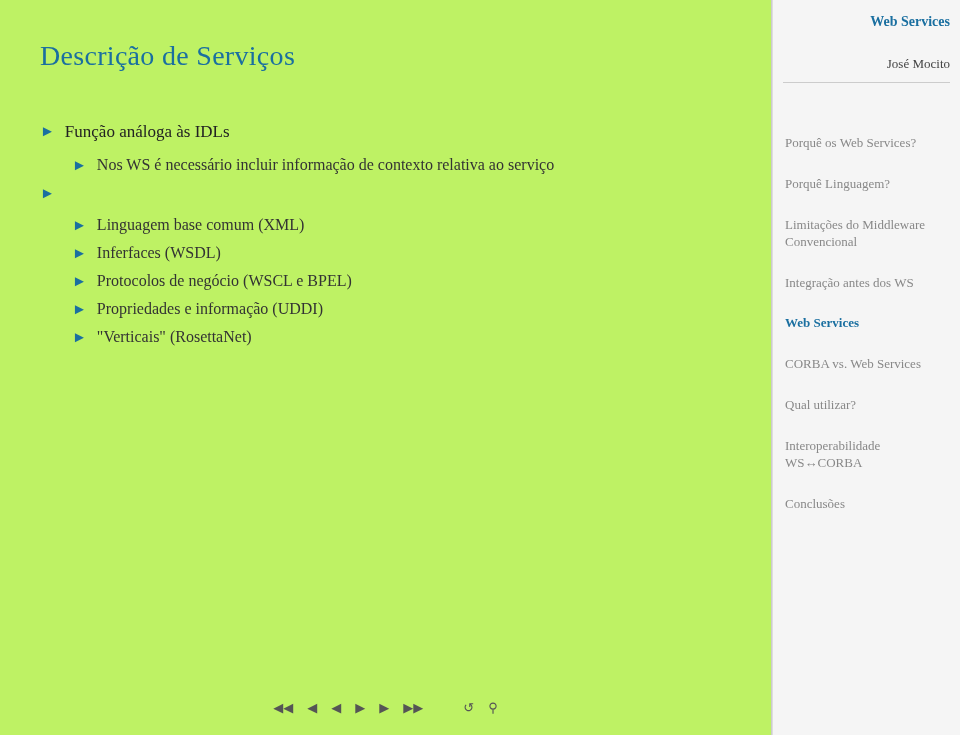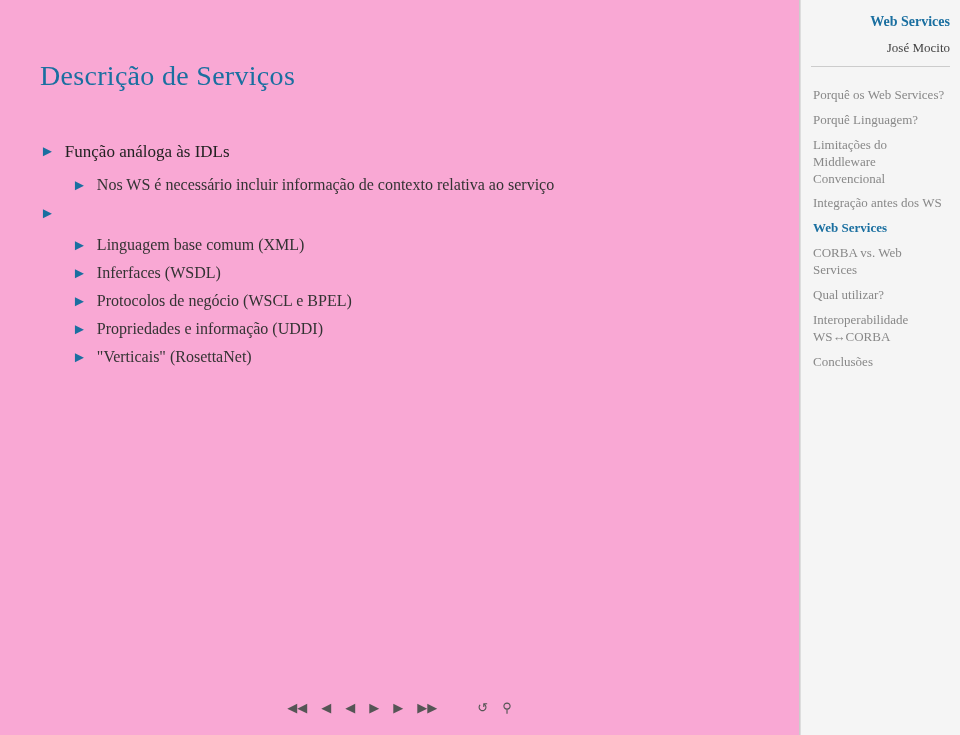--- a/index.html
+++ b/index.html
@@ -10,22 +10,22 @@
       background: #ffffff;
       font-family: 'Latin Modern', 'Computer Modern', Georgia, serif;
       overflow: hidden;
       display: flex;
       flex-direction: row;
     }
 
     
     .main-content {
       flex: 1;
-      padding: 60px 40px 60px 40px;
-      background: #f9a8d4;
+      padding: 40px 40px 60px 40px;
+      background: #bef264;
       position: relative;
     }
 
     .slide-title {
       font-size: 28px;
       color: #1a6fa0;
       font-weight: normal;
       margin-bottom: 50px;
       letter-spacing: 0.3px;
     }
@@ -80,43 +80,43 @@
       background: none;
       border: none;
       cursor: pointer;
       font-size: 13px;
       color: #555;
       padding: 2px 4px;
     }
 
     
     .sidebar {
-      width: 160px;
+      width: 188px;
       background: #f5f5f5;
       border-left: 1px solid #ddd;
       padding: 14px 10px;
       display: flex;
       flex-direction: column;
-      gap: 0;
+      gap: 16px;
     }
 
     .sidebar-title {
       font-size: 14px;
       color: #1a6fa0;
       font-weight: bold;
       text-align: right;
       margin-bottom: 4px;
       padding-bottom: 6px;
     }
 
     .sidebar-author {
       font-size: 13px;
       color: #444;
       text-align: right;
-      margin-bottom: 16px;
+      margin-bottom: 32px;
       padding-bottom: 10px;
       border-bottom: 1px solid #ccc;
     }
 
     .sidebar-nav-item {
       font-size: 13px;
       color: #888;
       text-align: left;
       padding: 4px 2px;
       line-height: 1.3;

